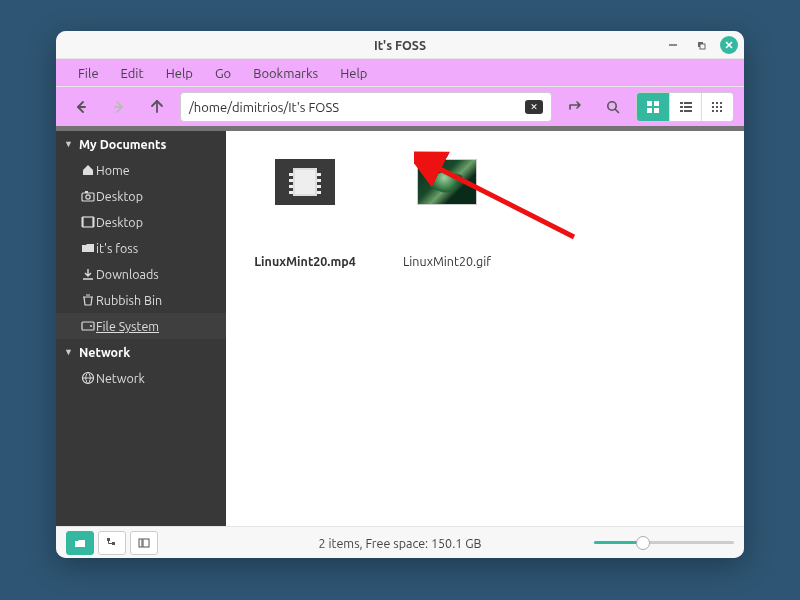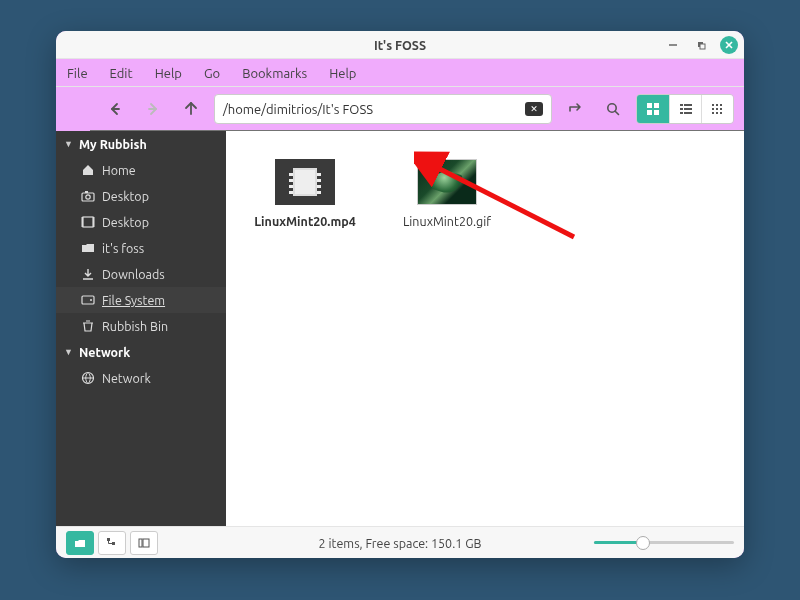--- a/index.html
+++ b/index.html
@@ -35,32 +35,31 @@
   .titlebar .title { font-weight: 600; font-size: 12.5px; color: #444; }
   .titlebar .controls {
     position: absolute; right: 6px; top: 0;
     height: 28px; display: flex; align-items: center; gap: 10px;
   }
   .titlebar .ctl { width: 18px; height: 18px; display: flex; align-items: center; justify-content: center; border-radius: 50%; font-size: 12px; color: #666; cursor: pointer;}
   .titlebar .close { background: #35b8a0; color: #fff; }
   .menubar {
     height: 28px;
     display: flex; align-items: center;
-    padding: 0 1px;
+    padding: 0 12px;
     gap: 2px;
     border-bottom: 1px solid #e5e5e5;
   }
   .menubar .menu { padding: 4px 10px; font-size: 13px; color: #444; border-radius: 3px; cursor: pointer;}
   .toolbar {
     height: 44px;
     display: flex; align-items: center;
     padding: 0 10px;
     gap: 8px;
-    border-bottom: 1px solid #737373;
-    margin-left: 34px;
+    border-bottom: 5px solid #737373;
   }
   .tbtn {
     width: 30px; height: 30px;
     display: flex; align-items: center; justify-content: center;
     border-radius: 4px; cursor: pointer; color: #555;
     font-size: 15px;
   }
   .tbtn.disabled { color: #bbb; cursor: default; }
   .pathbar {
     flex: 1;
@@ -94,40 +93,41 @@
     display: flex; align-items: center;
     padding: 6px 8px;
     font-weight: 700;
     color: #fff;
     cursor: pointer;
   }
   .sb-header .tri { font-size: 9px; margin-right: 6px; color:#ccc;}
   .sb-item {
     display: flex; align-items: center;
     padding: 5px 16px 5px 24px;
-    gap: 6px;
+    gap: 0;
     cursor: pointer;
   }
   .sb-item.active { background: rgba(255,255,255,0.04);}
   .sb-item .lbl.underline { text-decoration: underline; }
   .sb-icon { width: 16px; height:16px; display:flex;align-items:center;justify-content:center; color:#ddd; font-size:13px;}
   .main {
     flex: 1;
     background: #fff;
     position: relative;
     padding: 28px 24px;
     display: flex;
     flex-wrap: wrap;
     align-content: flex-start;
     gap: 32px;
   }
   .file {
     width: 110px;
     display: flex; flex-direction: column; align-items: center;
     cursor: pointer;
+    gap: 40px;
   }
   .file .thumb {
     width: 60px; height: 46px;
     display:flex;align-items:center;justify-content:center;
     margin-bottom: 8px;
   }
   .mp4thumb {
     background:#3a3a3a;
     display:flex;align-items:center;justify-content:center;
     width:60px;height:46px;
@@ -265,21 +265,21 @@
             <rect x="9" y="10" width="2" height="2" fill="#555"></rect>
           </svg>
       </div>
     </div>
   </div>
 
   <div class="body">
     <div class="sidebar">
       <div class="sb-header">
         <span class="tri">▼</span>
-        <span>My Rubbish</span>
+        <span>My Documents</span>
       </div>
       <div class="sb-item">
           <span class="sb-icon">
             <svg width="14" height="14" viewBox="0 0 14 14">
               <path d="M2 7 L7 2 L12 7 L12 12 L2 12 Z" fill="#ddd"></path>
             </svg>
           </span>
           <span class="lbl">Home</span>
         </div>
       <div class="sb-item">
@@ -311,36 +311,36 @@
           <span class="lbl">it's foss</span>
         </div>
       <div class="sb-item">
           <span class="sb-icon">
             <svg width="14" height="14" viewBox="0 0 14 14">
               <path d="M7 2 L7 9 M4 6 L7 9 L10 6 M2 12 L12 12" fill="none" stroke="#ddd" stroke-width="1.4"></path>
             </svg>
           </span>
           <span class="lbl">Downloads</span>
         </div>
+      <div class="sb-item">
+          <span class="sb-icon">
+            <svg width="14" height="14" viewBox="0 0 14 14">
+              <path d="M3 4 L11 4 L10 12 L4 12 Z M2 4 L12 4 M5 2 L9 2" fill="none" stroke="#ddd" stroke-width="1.2"></path>
+            </svg>
+          </span>
+          <span class="lbl">Rubbish Bin</span>
+        </div>
       <div class="sb-item active">
           <span class="sb-icon">
             <svg width="14" height="14" viewBox="0 0 14 14">
               <rect x="1" y="3" width="12" height="8" rx="1" fill="none" stroke="#ddd" stroke-width="1.2"></rect>
               <circle cx="10" cy="7" r="1" fill="#ddd"></circle>
             </svg>
           </span>
           <span class="lbl underline">File System</span>
-        </div>
-      <div class="sb-item">
-          <span class="sb-icon">
-            <svg width="14" height="14" viewBox="0 0 14 14">
-              <path d="M3 4 L11 4 L10 12 L4 12 Z M2 4 L12 4 M5 2 L9 2" fill="none" stroke="#ddd" stroke-width="1.2"></path>
-            </svg>
-          </span>
-          <span class="lbl">Rubbish Bin</span>
         </div>
 
       <div class="sb-header">
         <span class="tri">▼</span>
         <span>Network</span>
       </div>
       <div class="sb-item">
           <span class="sb-icon">
             <svg width="14" height="14" viewBox="0 0 14 14">
               <circle cx="7" cy="7" r="5.5" fill="none" stroke="#ddd" stroke-width="1.2"></circle>

